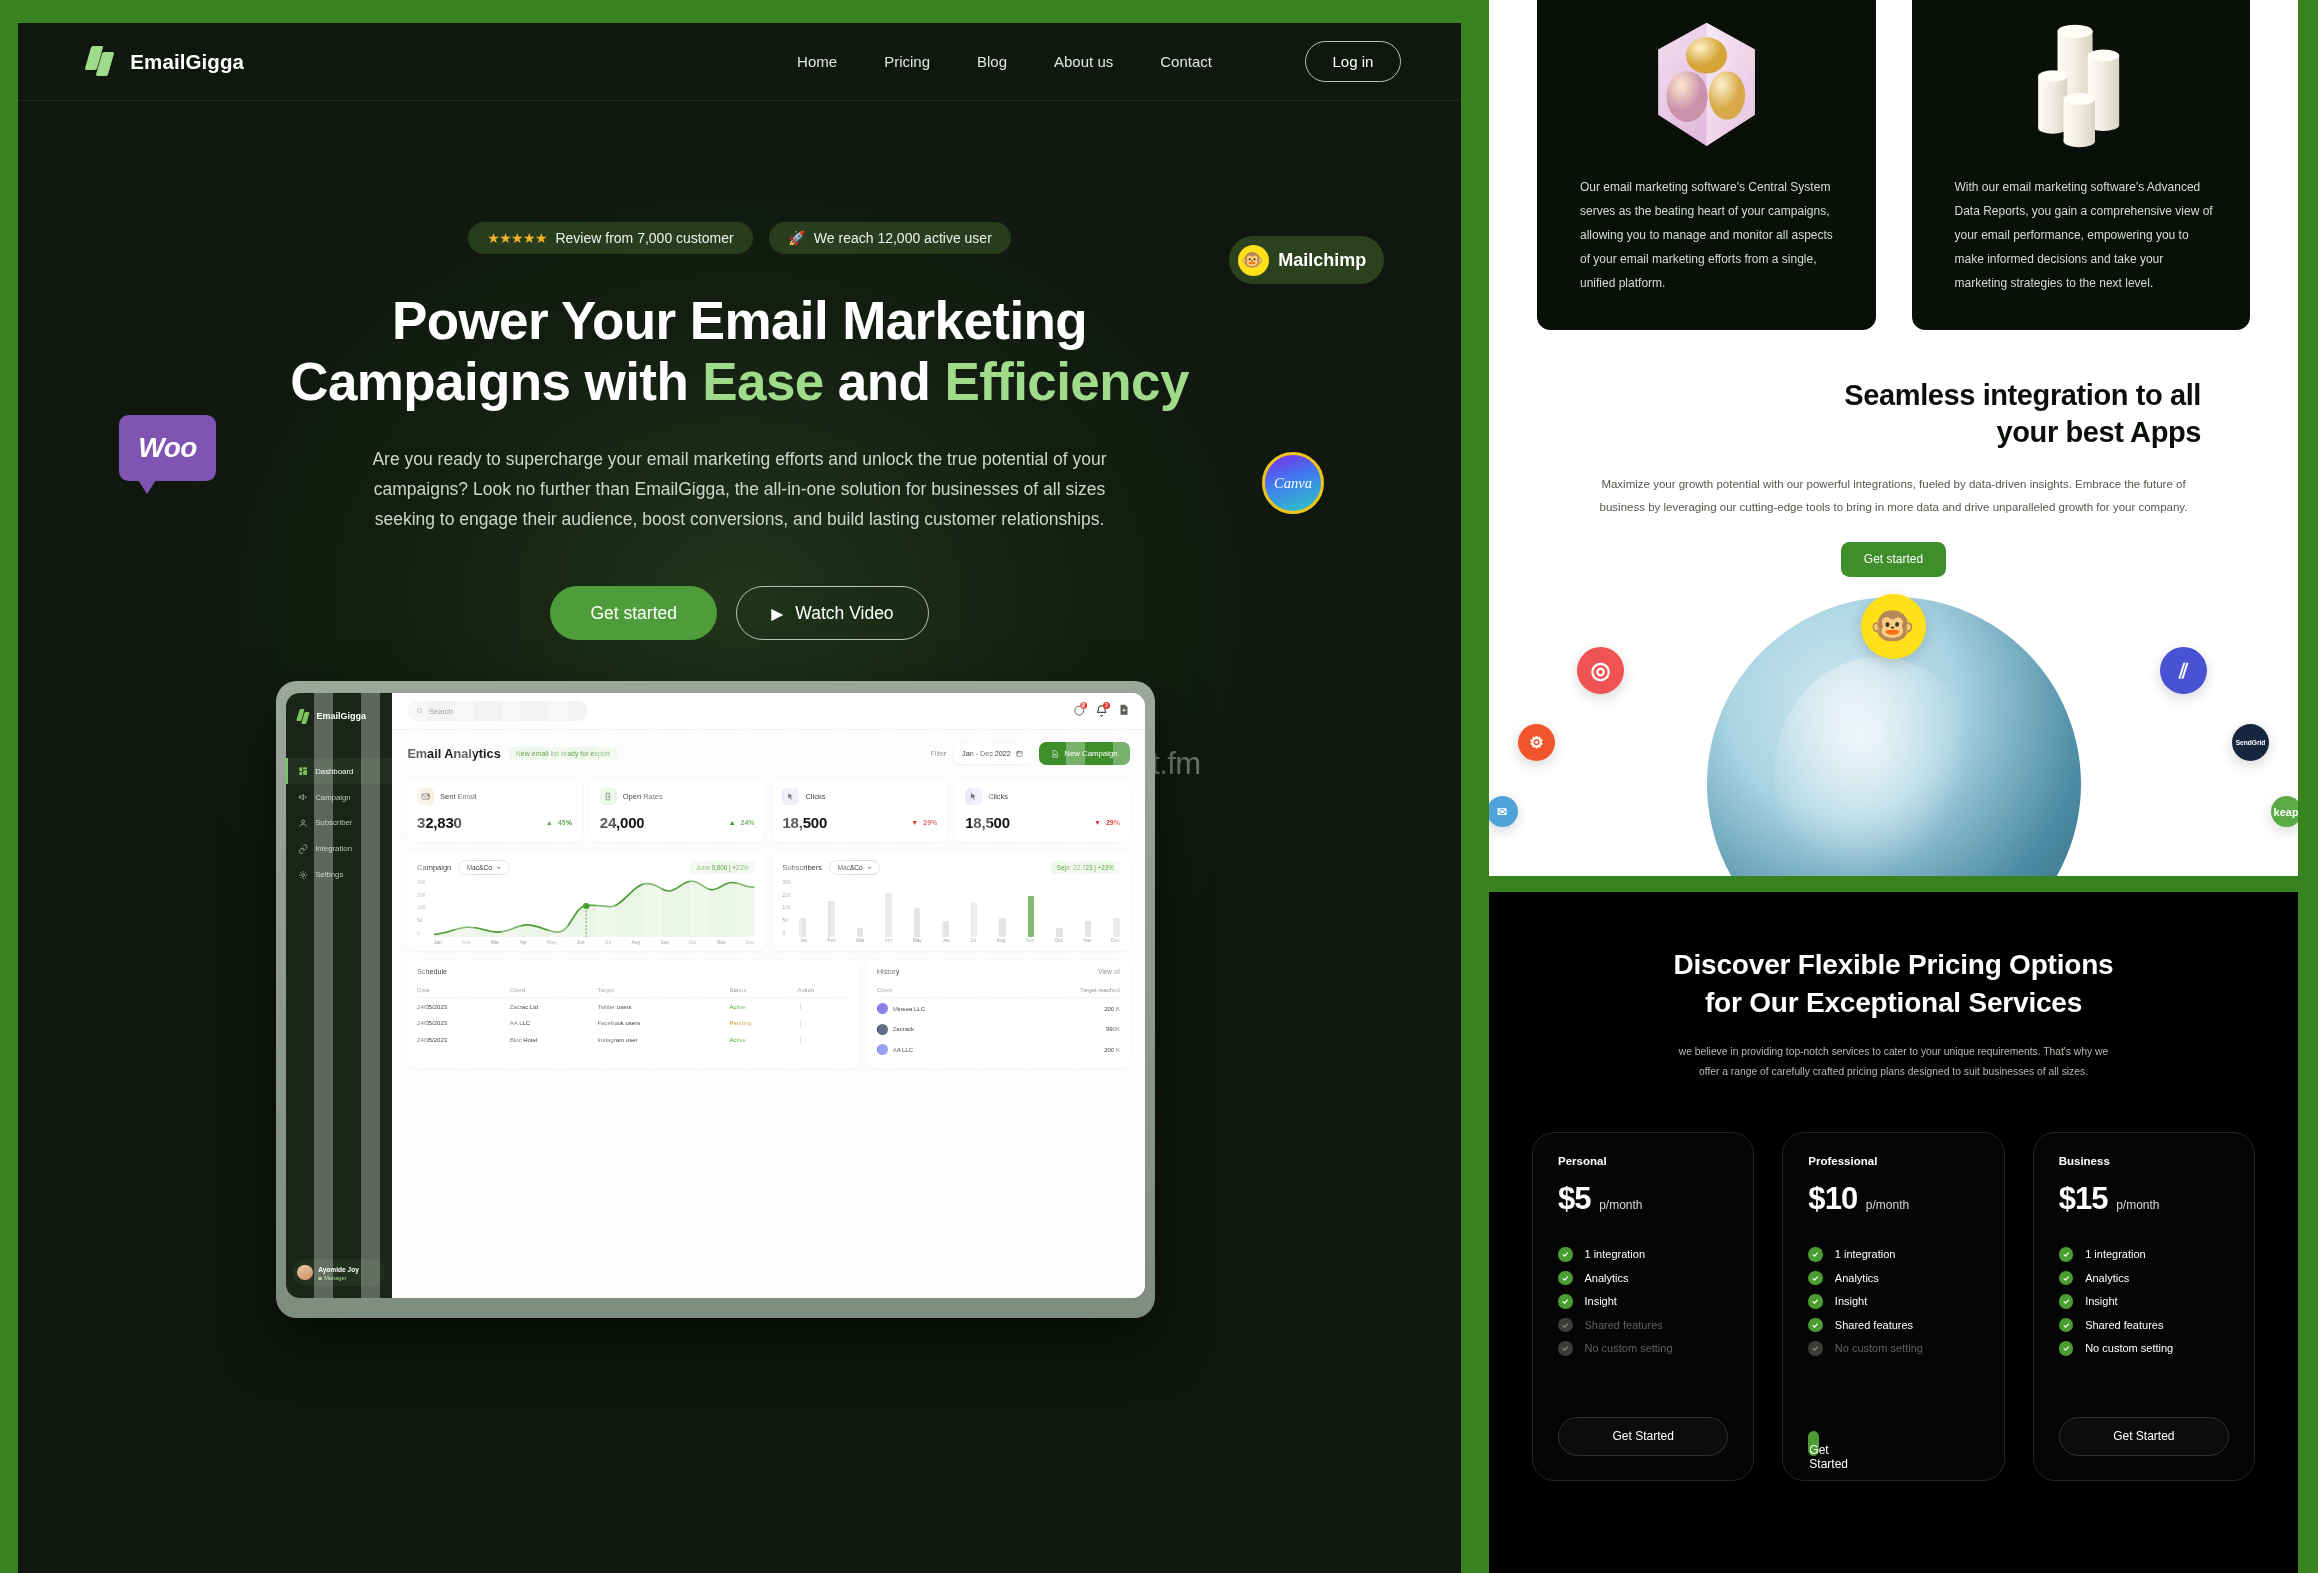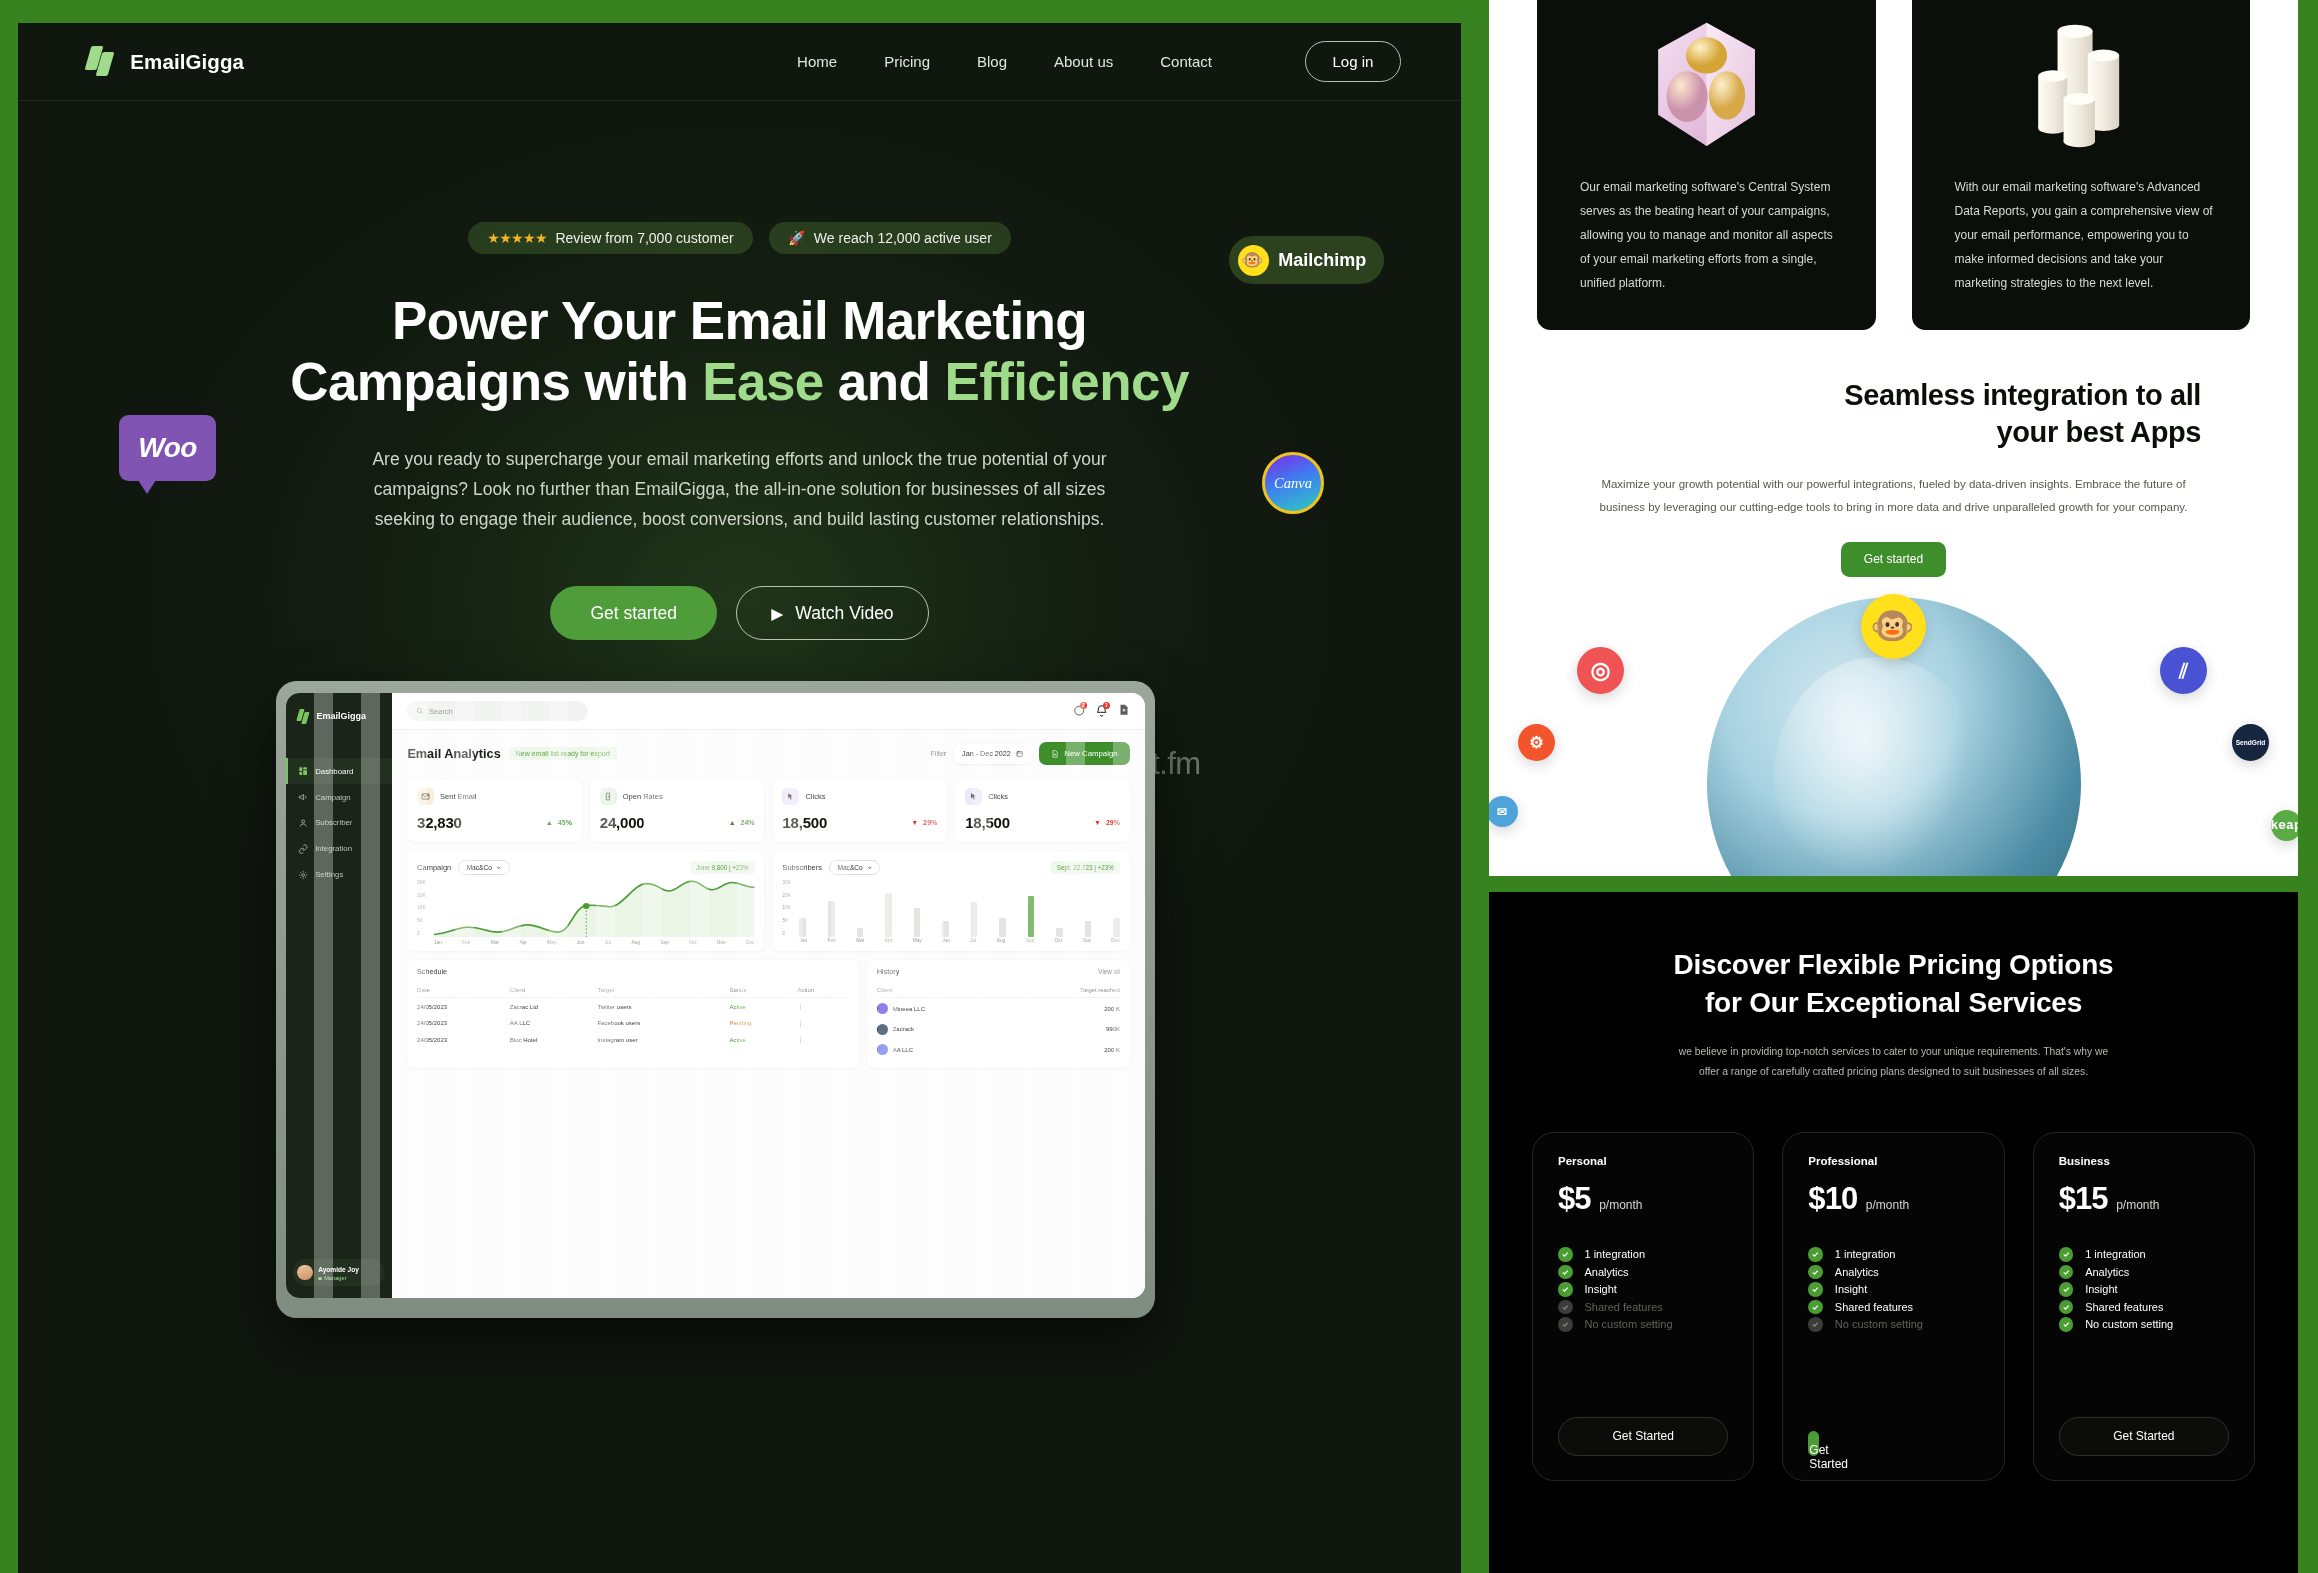--- a/index.html
+++ b/index.html
@@ -261,39 +261,39 @@
   .int-logo {
     position:absolute; border-radius:50%; display:flex; align-items:center; justify-content:center;
     box-shadow:0 4.2px 13.3px rgba(0,0,0,0.16); color:#fff; font-weight:700;
   }
   .il-mailchimp { width:65px; height:65px; left:calc(50% - 33px); top:-3.6px; background:#ffe01b; font-size:36px; }
   .il-ctct { width:47px; height:47px; left:88px; top:50px; background:#ef5354; font-size:23px; }
   .il-klaviyo { width:47px; height:47px; right:91px; top:50px; background:#4a52d4; font-size:20.5px; }
   .il-hubspot { width:37px; height:37px; left:29px; top:127px; background:#f2552c; font-size:16.3px; }
   .il-sendgrid { width:37px; height:37px; right:29px; top:127px; background:#16263f; font-size:6.6px; }
   .il-getresp { width:31px; height:31px; left:-2.4px; top:199px; background:#4fa3d9; font-size:12px; }
-  .il-keap { width:31px; height:31px; right:-3.6px; top:213px; background:#5aab46; font-size:13px;font-family:Liberation Mono, monospace; }
+  .il-keap { width:31px; height:31px; right:-3.6px; top:199px; background:#5aab46; font-size:11px; }
 
   
   .right-bot {
     position:absolute; left:1489px; top:892px; width:809px; height:681px;
     background:#000; overflow:hidden; padding:54px 43px 0;
   }
   .price-title { text-align:center; font-size:28px; line-height:1.34; font-weight:700; color:#fff; letter-spacing:-0.2px; }
   .price-sub { text-align:center; font-size:10.3px; line-height:1.95; color:#b6bbb2; margin-top:20.5px; width:447px; margin-left:auto; margin-right:auto; }
   .price-cards { display:grid; grid-template-columns:repeat(3,1fr); gap:28px; margin-top:50px; }
   .price-card {
     border:0.6px solid #23261f; border-radius:22px; padding:22px 25px 24px;
     display:flex; flex-direction:column; min-height:349px; background:#050505;
   }
   .pc-name { font-size:11.5px; font-weight:700; color:#fff; }
   .pc-price-row { display:flex; align-items:baseline; gap:8.5px; margin-top:14.5px; }
   .pc-price { font-size:31px; font-weight:700; color:#fff; letter-spacing:-0.9px; }
   .pc-per { font-size:12px; color:#d4d8d0; }
-  .pc-feats { margin-top:30px; display:flex; flex-direction:column; gap:3px; }
+  .pc-feats { margin-top:30px; display:flex; flex-direction:column; gap:9px; }
   .pc-feat { display:flex; align-items:center; gap:12px; font-size:11px; color:#fff; }
   .pc-feat.off { color:#5e625a; }
   .chk { width:14.5px; height:14.5px; border-radius:50%; background:#4b9c33; display:flex; align-items:center; justify-content:center; flex-shrink:0; }
   .pc-feat.off .chk { background:#3a3d38; }
   .chk svg { width:8.5px; height:8.5px; }
   .pc-btn {
     margin-top:auto; border-radius:24px; padding:11.5px 0; text-align:center; font-size:12px;
     color:#fff; border:0.6px solid #2d312b; background:#0c0d0b; cursor:pointer; font-family:inherit;
   }
   .pc-btn.hl { background:#4b9c33; border-color:#4b9c33; }

